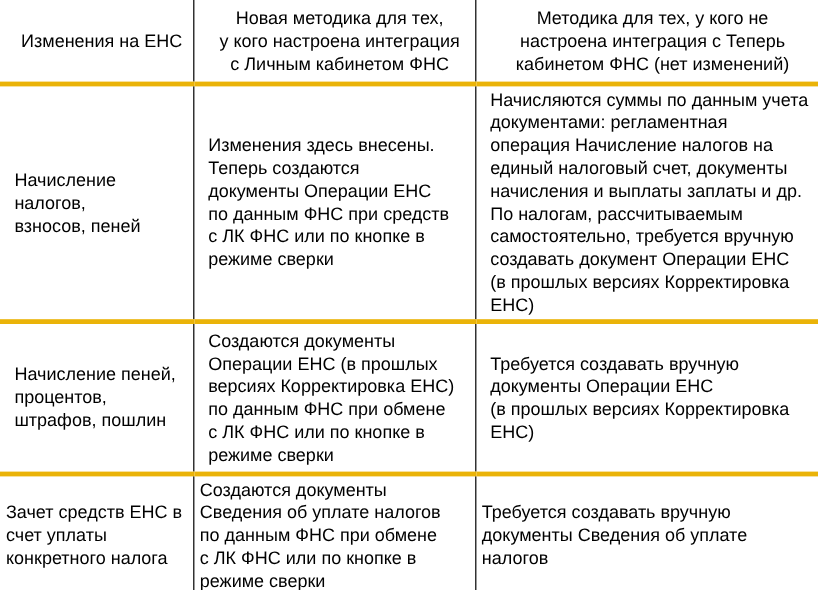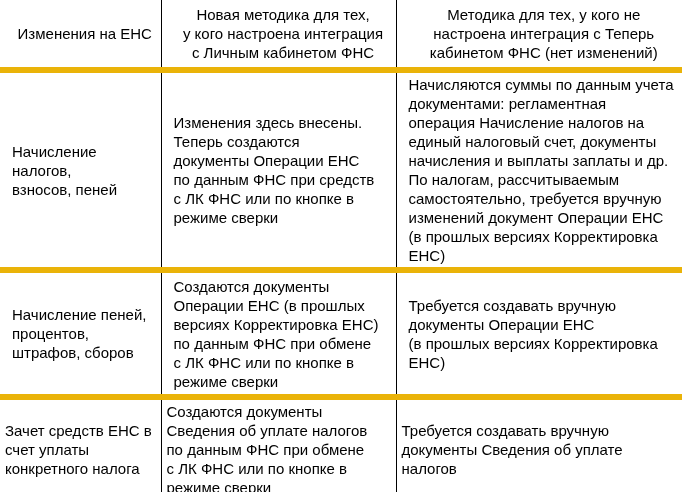--- a/index.html
+++ b/index.html
@@ -27,21 +27,21 @@
   }
   th {
     text-align: center;
     padding: 2px 3px;
   }
   td {
     text-align: left;
     padding: 2px 4px 2px 5px;
   }
   .c1, .c2 { border-right: 1px solid #000000; }
-  tr.hb th, tr.hb td { border-bottom: 6px solid #eab308; padding-left: 12px; }
+  tr.hb th, tr.hb td { border-bottom: 4px solid #eab308; padding-left: 12px; }
   tr.last td.c2 { border-bottom: 1px solid #000000; }
   tr.h70  { height: 70px; }
   tr.h198 { height: 198px; }
   tr.h127 { height: 127px; }
   tr.h97  { height: 97px; }
 </style>
 </head>
 <body>
 
 <table class="cmp">
@@ -71,28 +71,28 @@
 по данным ФНС при средств
 с ЛК ФНС или по кнопке в
 режиме сверки</td>
       <td class="c3">Начисляются суммы по данным учета
 документами: регламентная
 операция Начисление налогов на
 единый налоговый счет, документы
 начисления и выплаты заплаты и др.
 По налогам, рассчитываемым
 самостоятельно, требуется вручную
-изменений документ Операции ЕНС
+создавать документ Операции ЕНС
 (в прошлых версиях Корректировка
 ЕНС)</td>
     </tr>
     <tr class="hb h127">
       <td class="c1">Начисление пеней,
 процентов,
-штрафов, сборов</td>
+штрафов, пошлин</td>
       <td class="c2">Создаются документы
 Операции ЕНС (в прошлых
 версиях Корректировка ЕНС)
 по данным ФНС при обмене
 с ЛК ФНС или по кнопке в
 режиме сверки</td>
       <td class="c3">Требуется создавать вручную
 документы Операции ЕНС
 (в прошлых версиях Корректировка
 ЕНС)</td>

